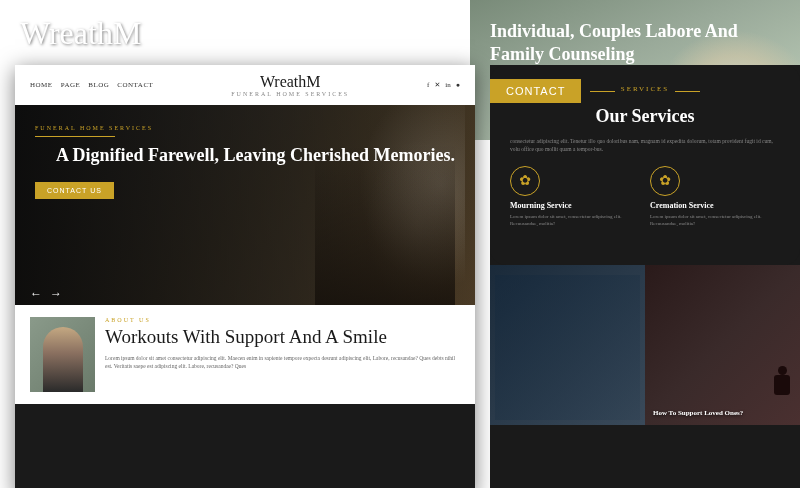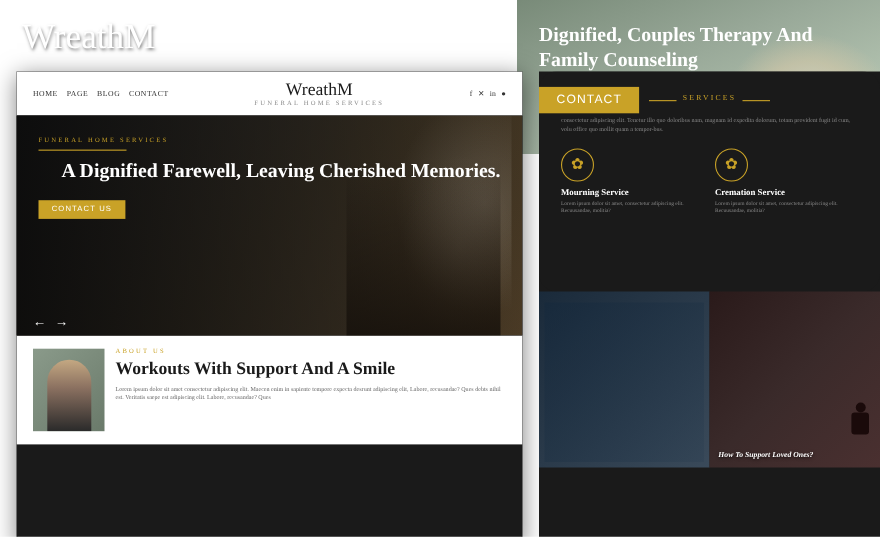--- a/index.html
+++ b/index.html
@@ -193,23 +193,23 @@
     }
     .about-text-area { flex: 1; }
     .about-eyebrow {
       font-size: 6px;
       color: #c9a227;
       letter-spacing: 2px;
       text-transform: uppercase;
       margin-bottom: 3px;
     }
     .about-title {
-      font-size: 16px;
+      font-size: 19px;
       color: #1a1a1a;
-      font-weight: bold;
+      font-weight: normal;
       line-height: 1.2;
       margin-bottom: 5px;
     }
     .about-text {
       font-size: 5.5px;
       color: #666;
       line-height: 1.5;
     }
 
     
@@ -294,21 +294,20 @@
 
     
     .photo-gallery {
       display: flex;
       height: 160px;
     }
     .gallery-photo {
       flex: 1;
       position: relative;
       overflow: hidden;
-      font-style: italic;
     }
     .gallery-photo-1 {
       background: linear-gradient(135deg, #2a3a2a 0%, #3a4a3a 50%, #4a6040 100%);
     }
     .gallery-photo-2 {
       background: linear-gradient(135deg, #1a2a3a 0%, #2a3a4a 50%, #3a4a5a 100%);
     }
     .gallery-photo-3 {
       background: linear-gradient(135deg, #2a1a1a 0%, #3a2a2a 50%, #4a3030 100%);
     }
@@ -362,21 +361,21 @@
 <div class="screen">
 
   <div class="top-logo">
     <span>WreathM</span>
   </div>
 
   <div class="right-panel">
     <div class="right-panel-bg"></div>
     <div class="right-panel-flowers"></div>
     <div class="right-panel-content">
-      <div class="right-panel-title">Dignified, Couples Therapy And Family Counseling</div>
+      <div class="right-panel-title">Individual, Couples Labore And Family Counseling</div>
       <button class="contact-btn">CONTACT</button>
     </div>
   </div>
 
   <div class="website-mockup">
 
     <div class="site-nav">
       <div style="display:flex; gap:8px; align-items:center; font-size:7px; text-transform:uppercase; letter-spacing:0.5px; color:#333;">
         <span>HOME</span>
         <span>PAGE</span>
@@ -426,20 +425,21 @@
   </div>
 
   <div class="right-services">
 
     <div class="services-section">
       <div class="services-eyebrow-line">
         <div class="eyebrow-line"></div>
         <span class="services-eyebrow">SERVICES</span>
         <div class="eyebrow-line"></div>
       </div>
+      <div class="services-title">Our Services</div>
       <div class="services-text">consectetur adipiscing elit. Tenetur illo quo doloribus nam, magnam id expedita dolorum, totam provident fugit id cum, volu office quo mollit quam a tempor-bus.</div>
       <div class="services-cards">
         <div class="service-card">
           <div class="service-icon">
             <span style="color:#c9a227; font-size:14px;">✿</span>
           </div>
           <div class="service-name">Mourning Service</div>
           <div class="service-desc">Lorem ipsum dolor sit amet, consectetur adipiscing elit. Recuusandae, molitia?</div>
         </div>
         <div class="service-card">

